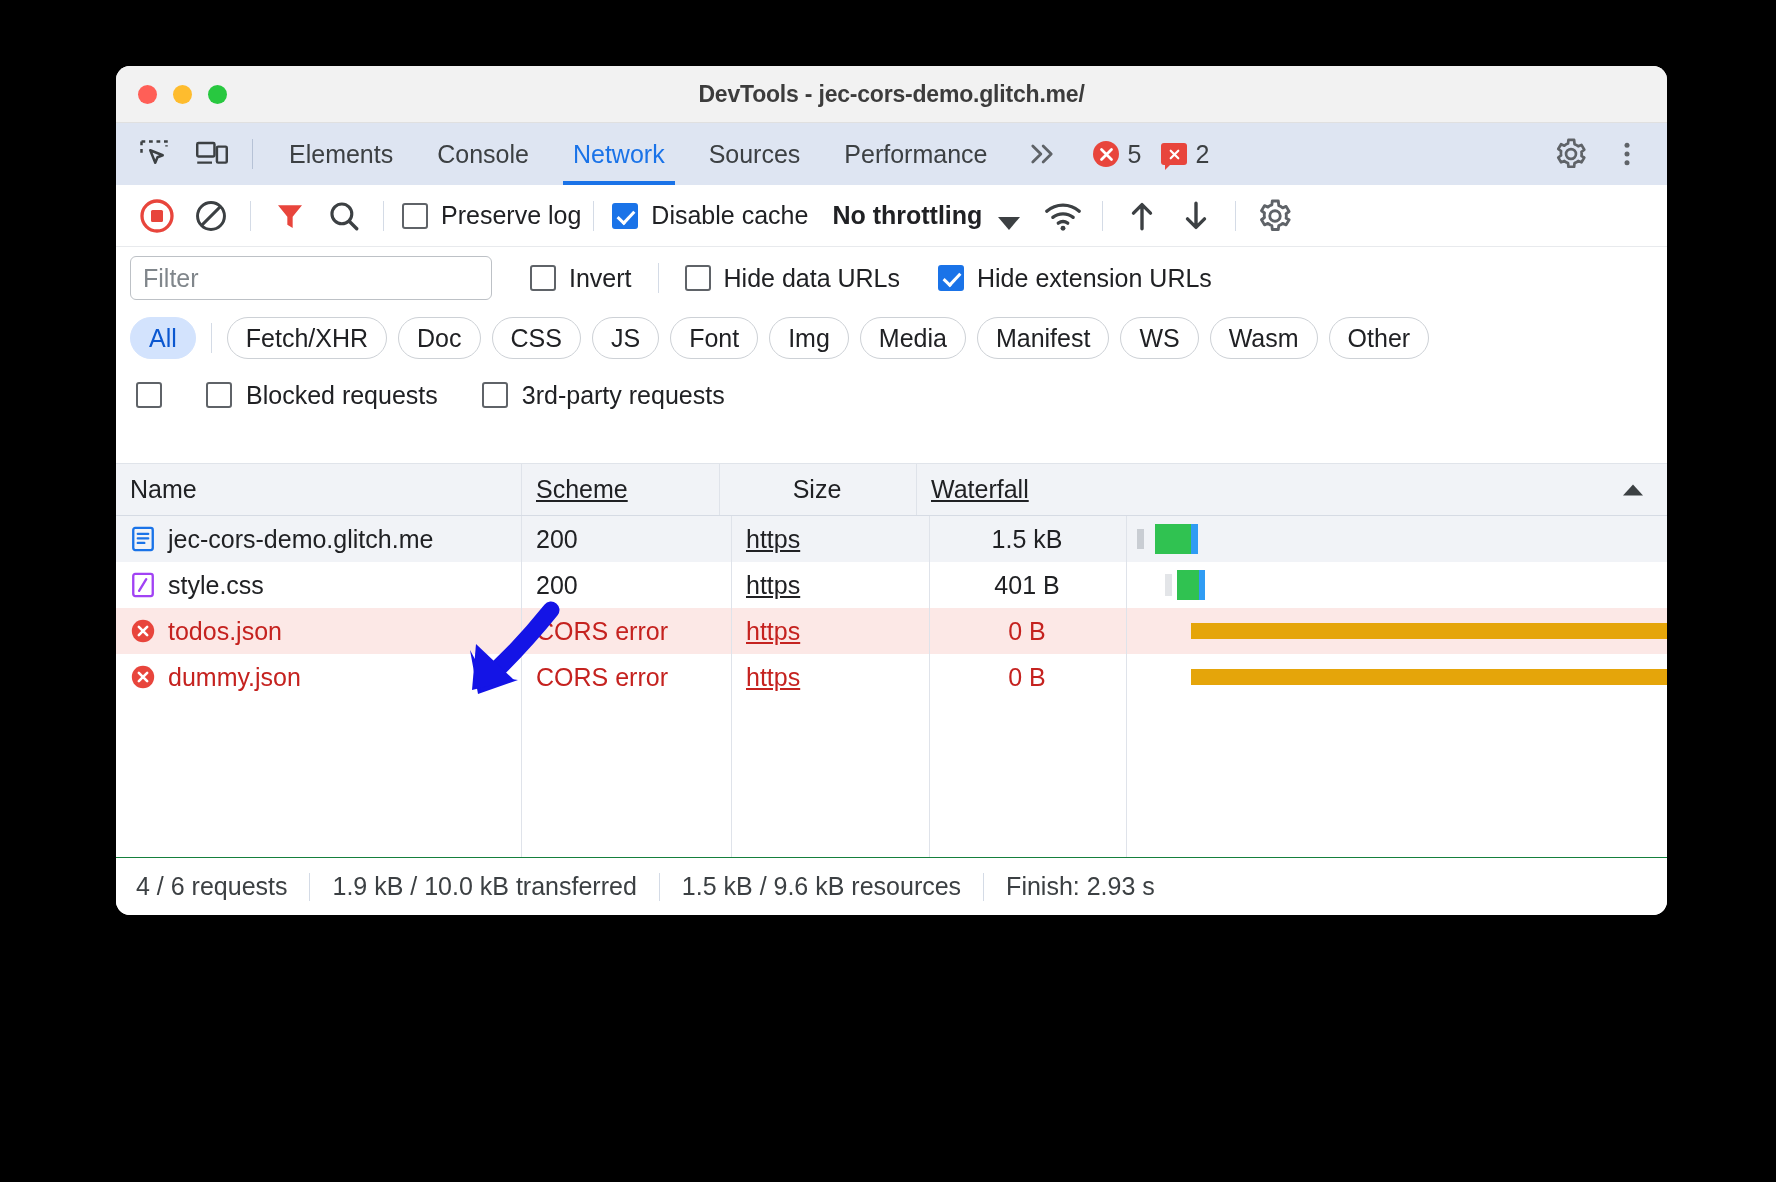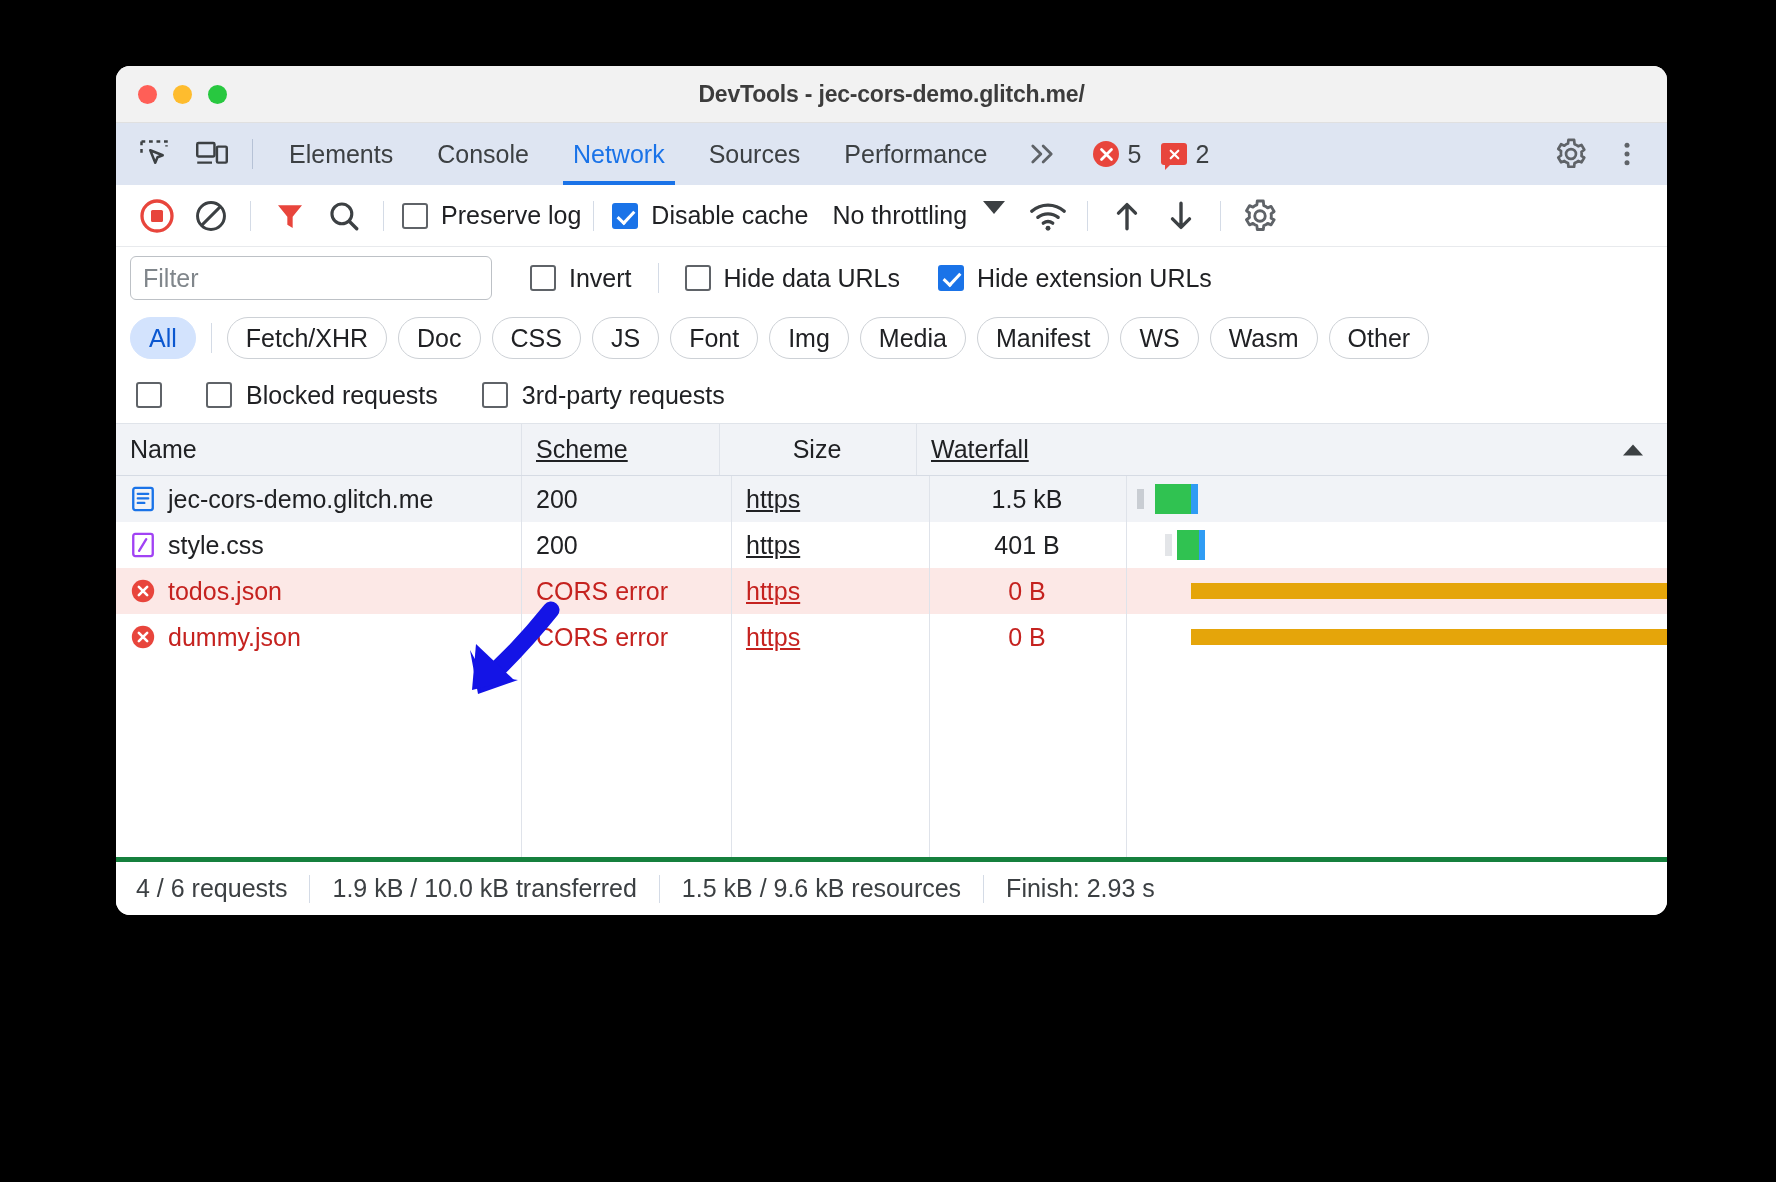--- a/index.html
+++ b/index.html
@@ -144,23 +144,23 @@
   .checkbox.checked::after {
     content: "";
     position: absolute;
     left: 7px; top: 2px;
     width: 7px; height: 14px;
     border: solid #fff;
     border-width: 0 3px 3px 0;
     transform: rotate(43deg);
   }
   .throttle {
-    display: flex; align-items: flex-start; gap: 16px;
+    display: flex; align-items: flex-end; gap: 16px;
     margin-left: 24px;
-    font-size: 25px; color: #202124;
+    font-size: 25px; color: #202124; font-weight: bold;
   }
   .caret-down {
     width: 0; height: 0;
     border-left: 11px solid transparent;
     border-right: 11px solid transparent;
     border-top: 13px solid #3c4043;
   }
 
   
   .filterrow {
@@ -217,21 +217,21 @@
     height: 56px;
     display: flex; align-items: center;
     padding-left: 20px;
     gap: 44px;
     flex: 0 0 auto;
     background: #fff;
   }
   .blk { display: flex; align-items: center; gap: 14px; }
 
   
-  .table-wrap { flex: 1 1 auto; display: flex; flex-direction: column; overflow: hidden; border-top: 1px solid #e0e4ea; }
+  .table-wrap { flex: 1 1 auto; display: flex; flex-direction: column; overflow: hidden; border-top: 1px solid #e0e4ea; margin-top: 40px; }
   .thead {
     display: flex;
     height: 52px;
     background: #f1f3f7;
     border-bottom: 1px solid #d6dbe4;
     flex: 0 0 auto;
   }
   .th {
     font-size: 25px; color: #202124;
     display: flex; align-items: center;
@@ -269,21 +269,21 @@
   .td.err-text { color: #c5221f; }
   .cell-icon { width: 26px; height: 26px; margin-right: 12px; flex: 0 0 auto; }
   .grid-fill { position: absolute; left: 0; right: 0; top: 0; bottom: 0; display: flex; pointer-events: none; }
   .gf { border-right: 1px solid #dfe3ea; }
   .wf-track { flex: 1 1 auto; position: relative; height: 100%; }
   .wf-bar { position: absolute; top: 50%; transform: translateY(-50%); }
 
   
   .footer {
     height: 58px;
-    border-top: 5px solid #15803d;
+    border-top: 1px solid #15803d;
     display: flex; align-items: center;
     padding-left: 20px;
     font-size: 25px;
     color: #3c4043;
     background: #fff;
     flex: 0 0 auto;
   }
   .fsep { width: 1px; height: 28px; background: #d4dbe6; margin: 0 22px; }
 
   

